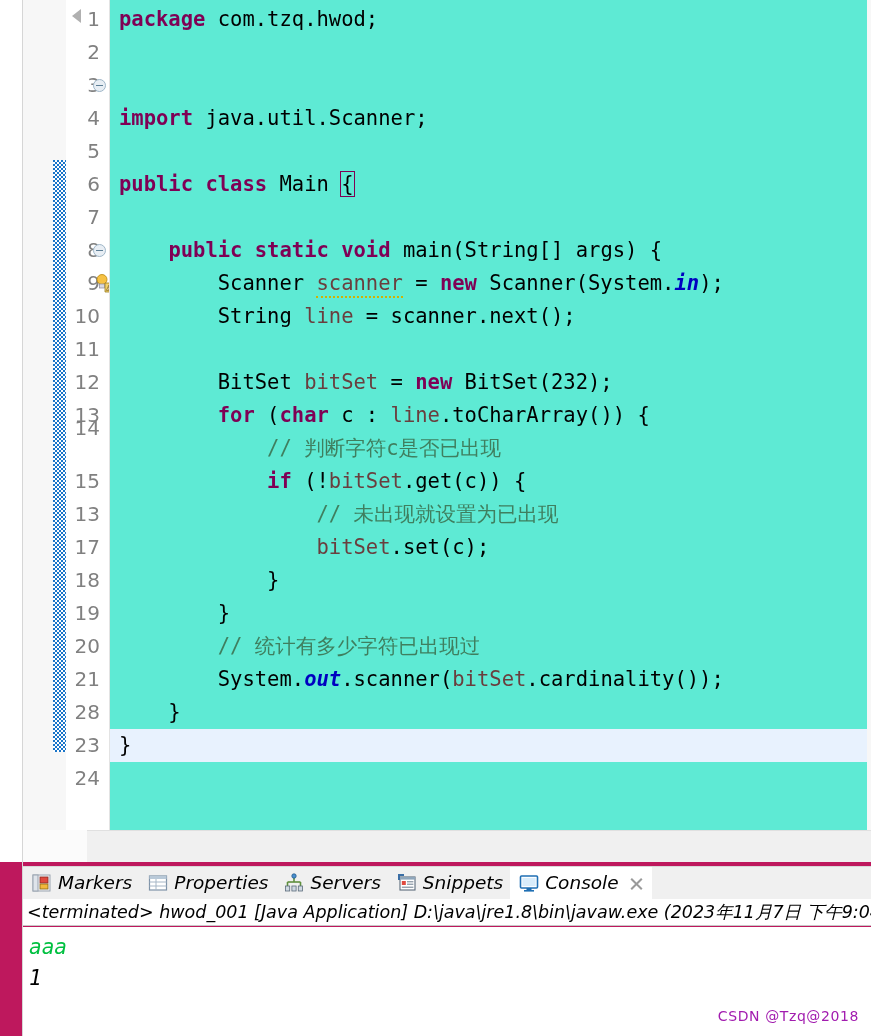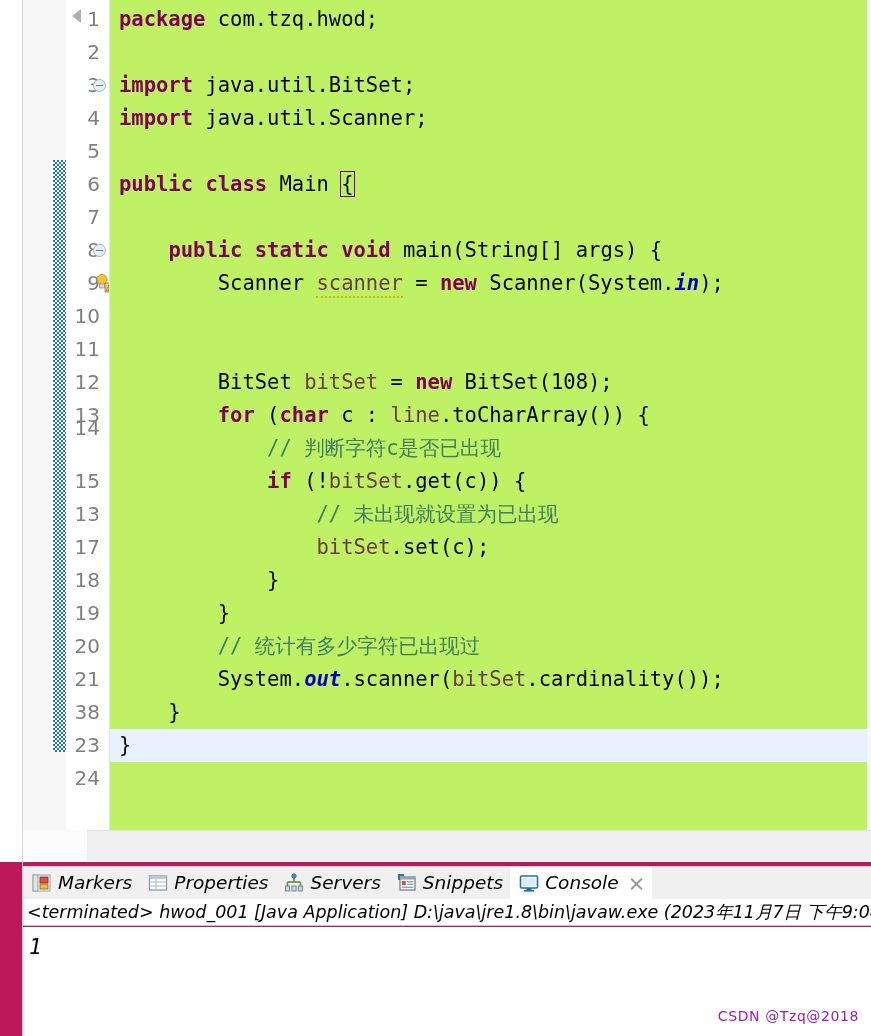--- a/index.html
+++ b/index.html
@@ -53,21 +53,21 @@
     left: 43px; top: 0; width: 43px; height: 830px;
     background: #ffffff;
   }
   #gutter-sep {
     position: absolute; left: 86px; top: 0; width: 1px; height: 830px;
     background: #e3e3e3;
   }
   #code-pane {
     position: absolute;
     left: 87px; top: 0; right: 4px; height: 830px;
-    background: #bef264;
+    background: #5eead4;
     overflow: hidden;
   }
   .line {
     position: absolute;
     left: 0; right: 0; height: 33px;
     line-height: 33px;
     white-space: pre;
     font-family: "DejaVu Sans Mono", monospace;
     font-size: 20.5px;
     color: #000000;
@@ -282,38 +282,38 @@
         <div class="lnum" style="top: 366px;">12</div>
         <div class="lnum" style="top: 399px;">13</div>
         <div class="lnum" style="top: 412px;">14</div>
         <div class="lnum" style="top: 465px;">15</div>
         <div class="lnum" style="top: 498px;">13</div>
         <div class="lnum" style="top: 531px;">17</div>
         <div class="lnum" style="top: 564px;">18</div>
         <div class="lnum" style="top: 597px;">19</div>
         <div class="lnum" style="top: 630px;">20</div>
         <div class="lnum" style="top: 663px;">21</div>
-        <div class="lnum" style="top: 696px;">38</div>
+        <div class="lnum" style="top: 696px;">28</div>
         <div id="current-line-gutter" style="top: 729px;"></div>
         <div class="lnum" style="top: 729px;">23</div>
         <div class="lnum" style="top: 762px;">24</div>
       </div>
     <div id="gutter-sep"></div>
 
     <div id="code-pane">
         <div class="line" style="top: 3px;"><span class="codetext"><span class="kw">package</span><span class="plain"> com.tzq.hwod;</span></span></div>
         <div class="line" style="top: 36px;"><span class="codetext"></span></div>
-        <div class="line" style="top: 69px;"><span class="codetext"><span class="kw">import</span><span class="plain"> java.util.BitSet;</span></span></div>
         <div class="line" style="top: 102px;"><span class="codetext"><span class="kw">import</span><span class="plain"> java.util.Scanner;</span></span></div>
         <div class="line" style="top: 135px;"><span class="codetext"></span></div>
         <div class="line" style="top: 168px;"><span class="codetext"><span class="kw">public</span><span class="plain"> </span><span class="kw">class</span><span class="plain"> Main </span><span class="bracematch">{</span></span></div>
         <div class="line" style="top: 201px;"><span class="codetext"></span></div>
         <div class="line" style="top: 234px;"><span class="codetext"><span class="plain">    </span><span class="kw">public</span><span class="plain"> </span><span class="kw">static</span><span class="plain"> </span><span class="kw">void</span><span class="plain"> main(String[] args) {</span></span></div>
         <div class="line" style="top: 267px;"><span class="codetext"><span class="plain">        Scanner </span><span class="warnvar">scanner</span><span class="plain"> = </span><span class="kw">new</span><span class="plain"> Scanner(System.</span><span class="fld">in</span><span class="plain">);</span></span></div>
-        <div class="line" style="top: 366px;"><span class="codetext"><span class="plain">        BitSet </span><span class="var">bitSet</span><span class="plain"> = </span><span class="kw">new</span><span class="plain"> BitSet(108);</span></span></div>
+        <div class="line" style="top: 300px;"><span class="codetext"><span class="plain">        String </span><span class="var">line</span><span class="plain"> = scanner.next();</span></span></div>
+        <div class="line" style="top: 366px;"><span class="codetext"><span class="plain">        BitSet </span><span class="var">bitSet</span><span class="plain"> = </span><span class="kw">new</span><span class="plain"> BitSet(232);</span></span></div>
         <div class="line" style="top: 399px;"><span class="codetext"><span class="plain">        </span><span class="kw">for</span><span class="plain"> (</span><span class="kw">char</span><span class="plain"> c : </span><span class="var">line</span><span class="plain">.toCharArray()) {</span></span></div>
         <div class="line" style="top: 432px; text-align: center;"><span class="codetext"><span class="cmt">            // 判断字符c是否已出现</span></span></div>
         <div class="line" style="top: 465px;"><span class="codetext"><span class="plain">            </span><span class="kw">if</span><span class="plain"> (!</span><span class="var">bitSet</span><span class="plain">.get(c)) {</span></span></div>
         <div class="line" style="top: 498px;"><span class="codetext"><span class="cmt">                // 未出现就设置为已出现</span></span></div>
         <div class="line" style="top: 531px;"><span class="codetext"><span class="plain">                </span><span class="var">bitSet</span><span class="plain">.set(c);</span></span></div>
         <div class="line" style="top: 564px;"><span class="codetext"><span class="plain">            }</span></span></div>
         <div class="line" style="top: 597px;"><span class="codetext"><span class="plain">        }</span></span></div>
         <div class="line" style="top: 630px;"><span class="codetext"><span class="cmt">        // 统计有多少字符已出现过</span></span></div>
         <div class="line" style="top: 663px;"><span class="codetext"><span class="plain">        System.</span><span class="fld">out</span><span class="plain">.scanner(</span><span class="var">bitSet</span><span class="plain">.cardinality());</span></span></div>
         <div class="line" style="top: 696px;"><span class="codetext"><span class="plain">    }</span></span></div>
@@ -386,17 +386,18 @@
             <rect x="5" y="17" width="10" height="1.6" fill="#1f6fb4"></rect>
           </svg></span>
         <span class="tlabel">Console</span>
         <span class="tab-close"></span>
       </div>
     </div>
 
   <div id="terminated-bar">&lt;terminated&gt; hwod_001 [Java Application] D:\java\jre1.8\bin\javaw.exe  (2023年11月7日 下午9:04</div>
 
   <div id="console-out">
+      <div class="cline c-in">aaa</div>
       <div class="cline c-out">1</div>
     </div>
 </div>
 
 <div id="watermark">CSDN @Tzq@2018</div>
 
 </body></html>

